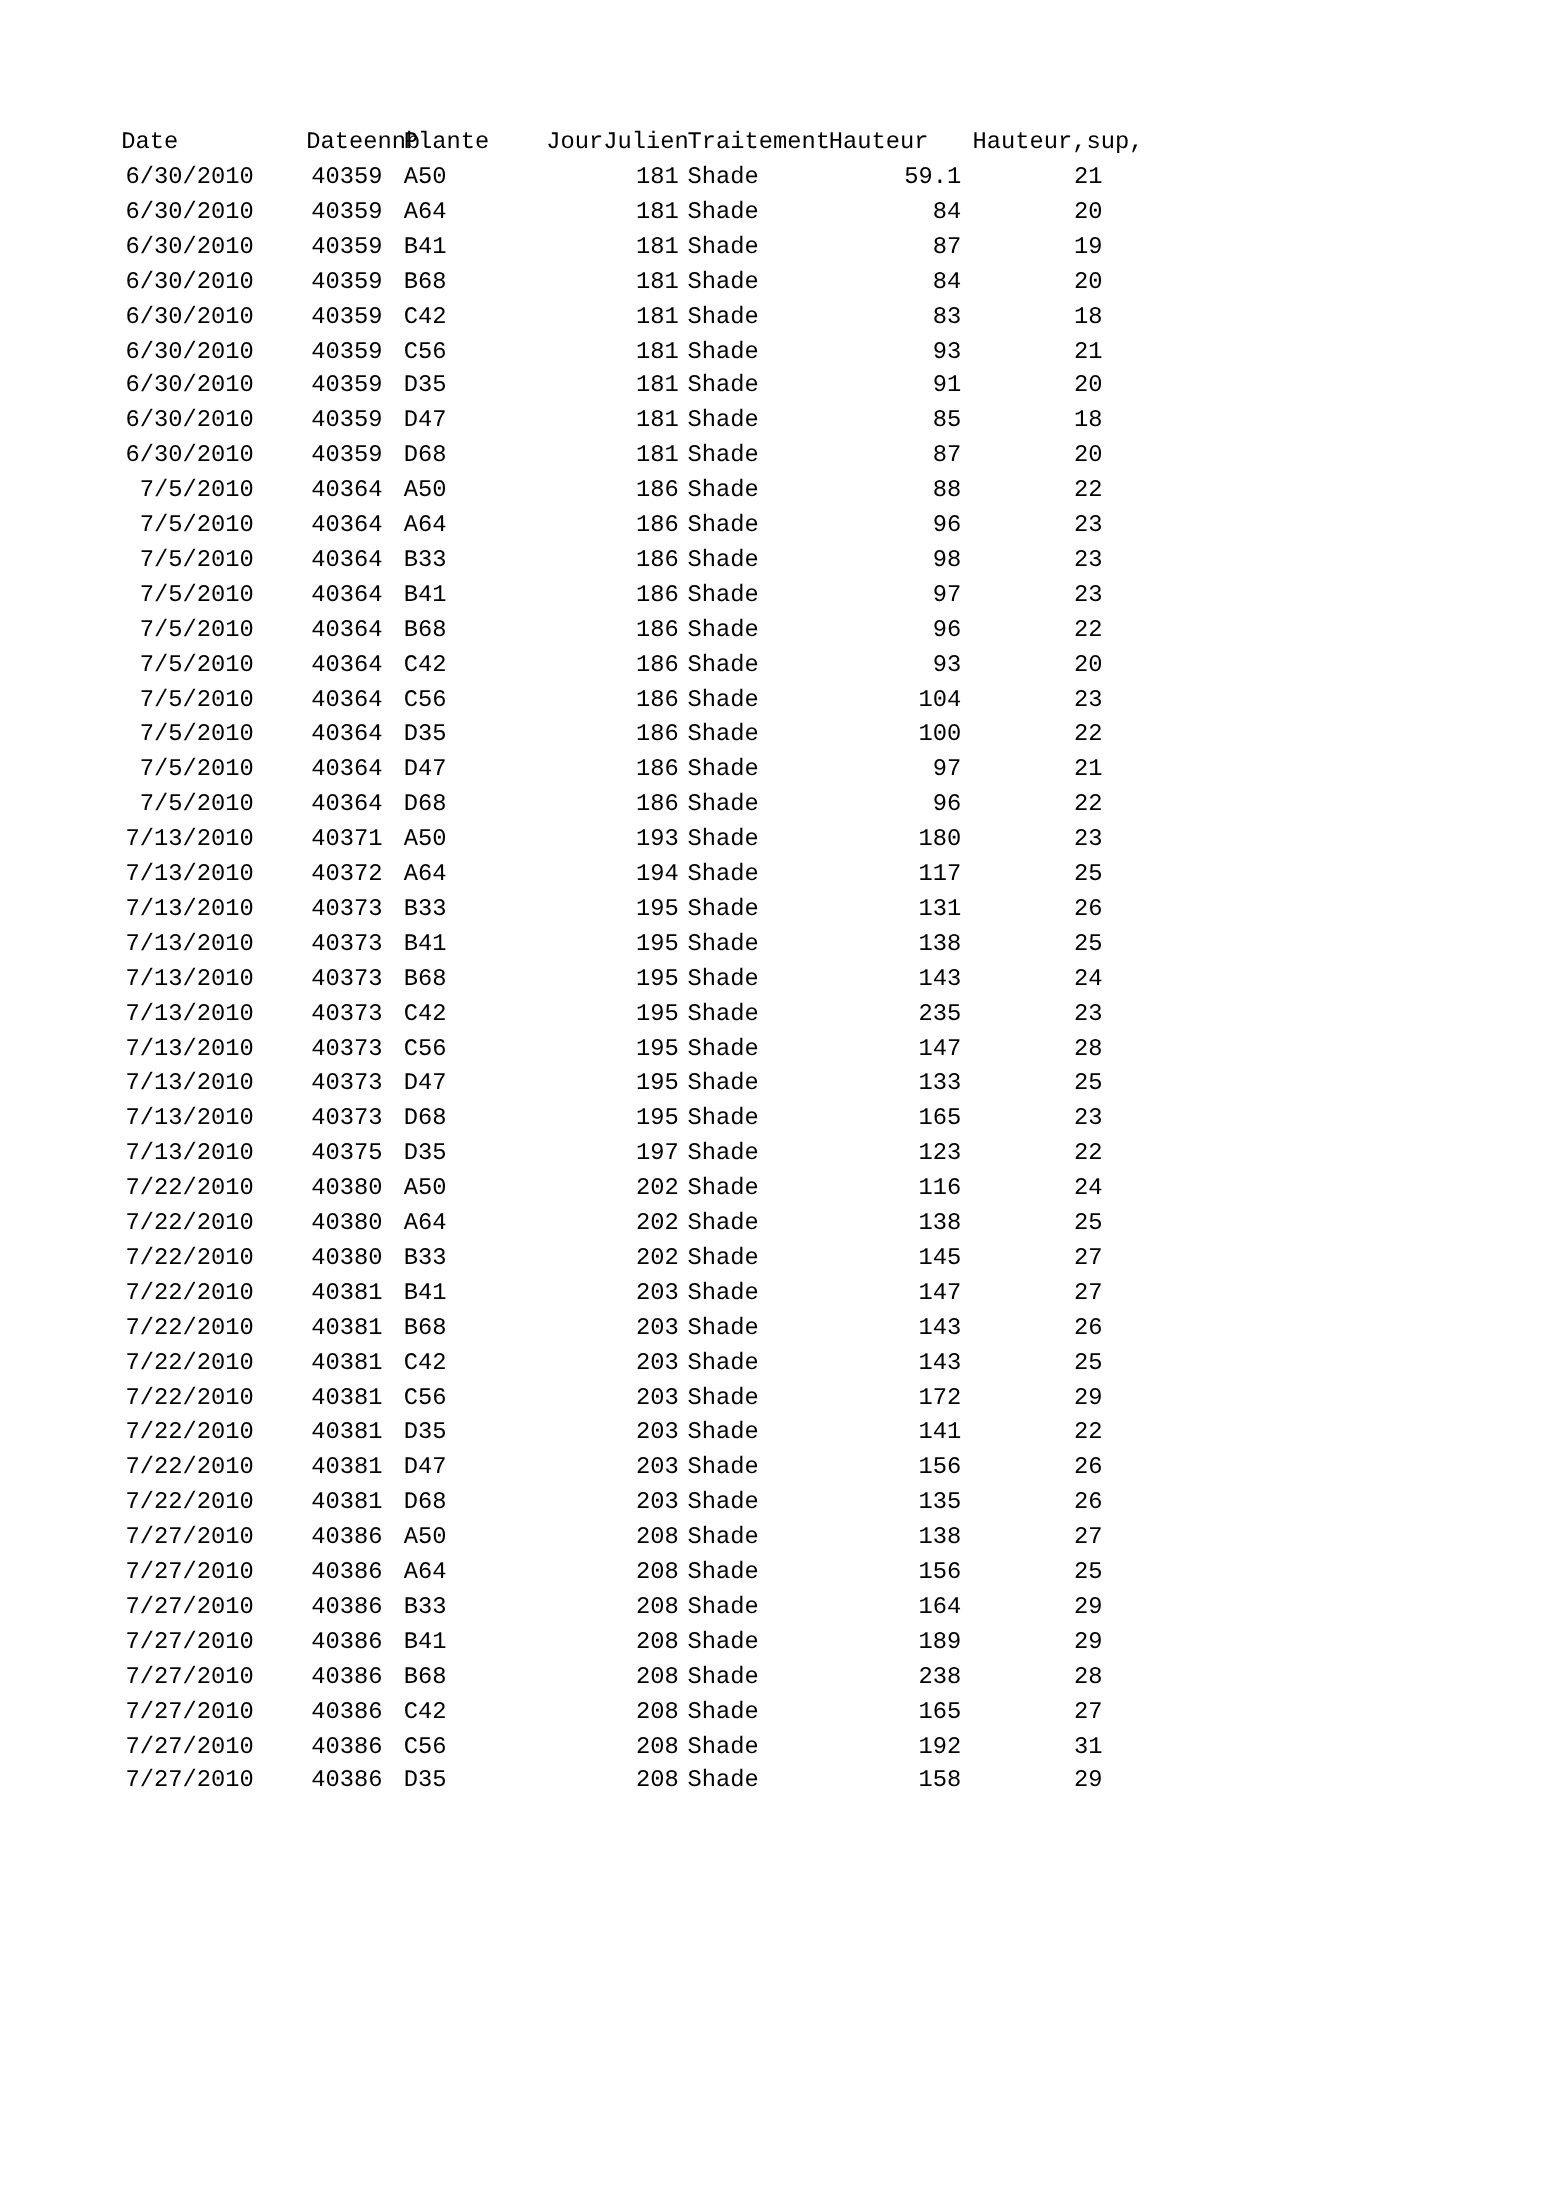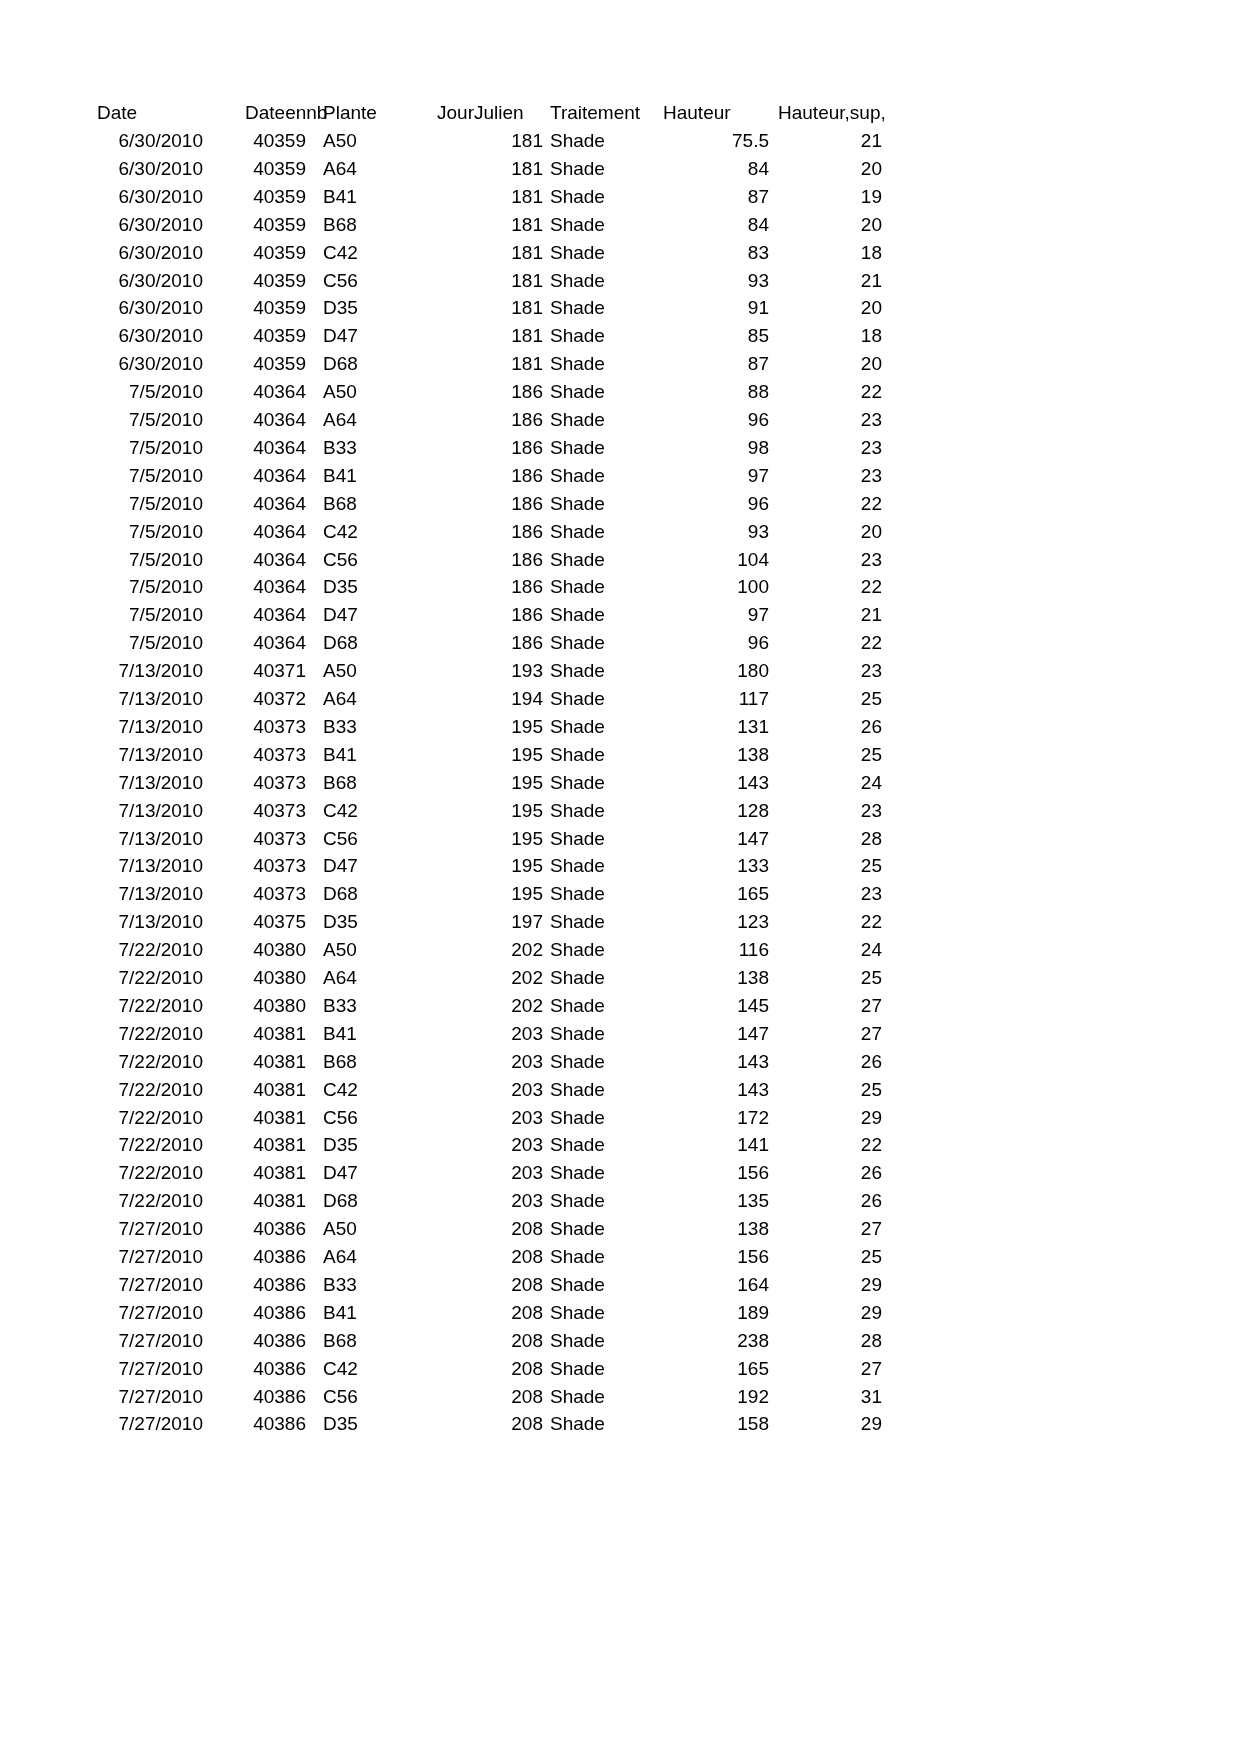--- a/index.html
+++ b/index.html
@@ -15,20 +15,21 @@
       font-family: "Liberation Sans", "DejaVu Sans", sans-serif;
       color: #000000;
       font-size: 19px;
     }
     .sheet {
       position: absolute;
       left: 0;
       top: 0;
       width: 1241px;
       height: 1346px;
+      font-family: Liberation Mono, monospace;
     }
     .row {
       position: absolute;
       left: 0;
       width: 1000px;
       height: 28px;
       line-height: 28px;
     }
     .cell {
       position: absolute;
@@ -69,21 +70,21 @@
     <span class="cell l h-haut">Hauteur</span>
     <span class="cell l h-nbf">Hauteur,sup,</span>
   </div>
   <div id="rows">
       <div class="row" style="top: 127px;">
         <span class="cell r c-date">6/30/2010</span>
         <span class="cell r c-dnb">40359</span>
         <span class="cell l c-plante">A50</span>
         <span class="cell r c-jj">181</span>
         <span class="cell l c-trait">Shade</span>
-        <span class="cell r c-haut">75.5</span>
+        <span class="cell r c-haut">59.1</span>
         <span class="cell r c-nbf">21</span>
       </div>
       <div class="row" style="top: 154.9px;">
         <span class="cell r c-date">6/30/2010</span>
         <span class="cell r c-dnb">40359</span>
         <span class="cell l c-plante">A64</span>
         <span class="cell r c-jj">181</span>
         <span class="cell l c-trait">Shade</span>
         <span class="cell r c-haut">84</span>
         <span class="cell r c-nbf">20</span>
@@ -285,21 +286,21 @@
         <span class="cell l c-trait">Shade</span>
         <span class="cell r c-haut">143</span>
         <span class="cell r c-nbf">24</span>
       </div>
       <div class="row" style="top: 796.6px;">
         <span class="cell r c-date">7/13/2010</span>
         <span class="cell r c-dnb">40373</span>
         <span class="cell l c-plante">C42</span>
         <span class="cell r c-jj">195</span>
         <span class="cell l c-trait">Shade</span>
-        <span class="cell r c-haut">128</span>
+        <span class="cell r c-haut">235</span>
         <span class="cell r c-nbf">23</span>
       </div>
       <div class="row" style="top: 824.5px;">
         <span class="cell r c-date">7/13/2010</span>
         <span class="cell r c-dnb">40373</span>
         <span class="cell l c-plante">C56</span>
         <span class="cell r c-jj">195</span>
         <span class="cell l c-trait">Shade</span>
         <span class="cell r c-haut">147</span>
         <span class="cell r c-nbf">28</span>

